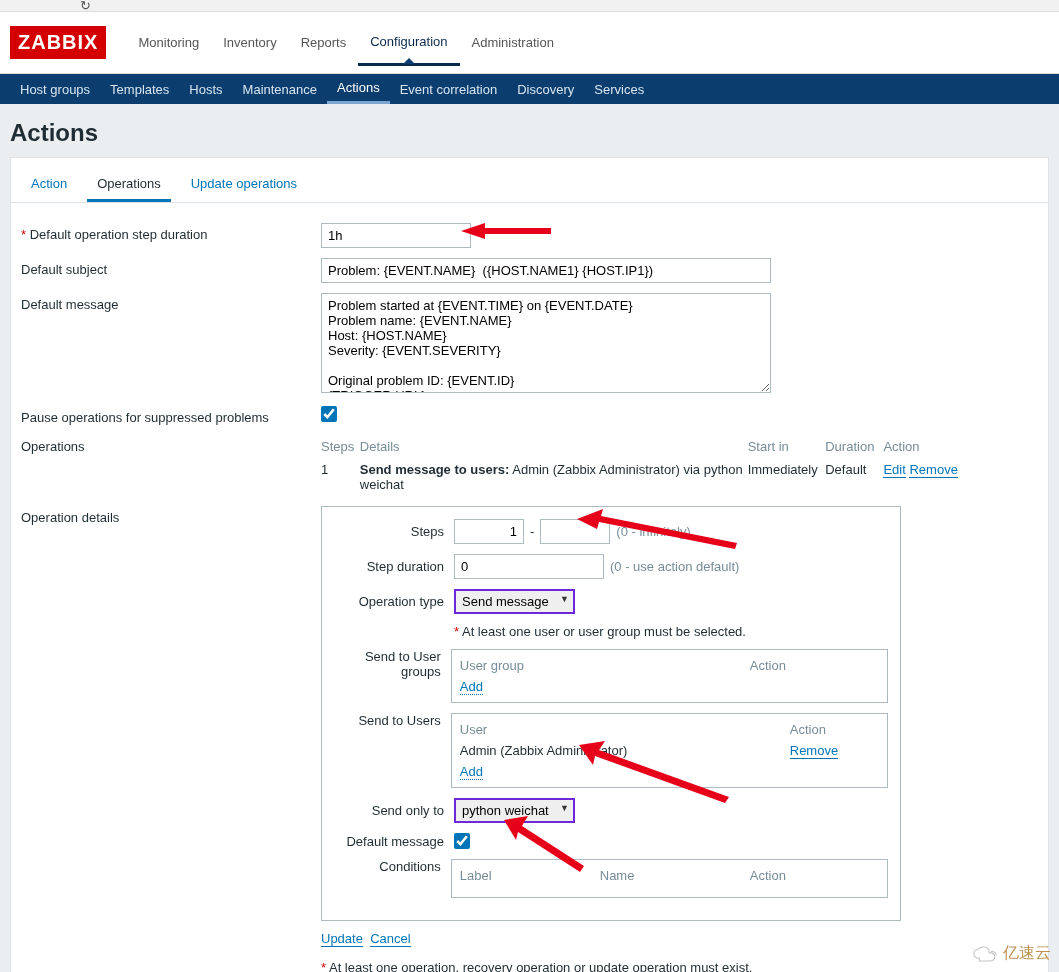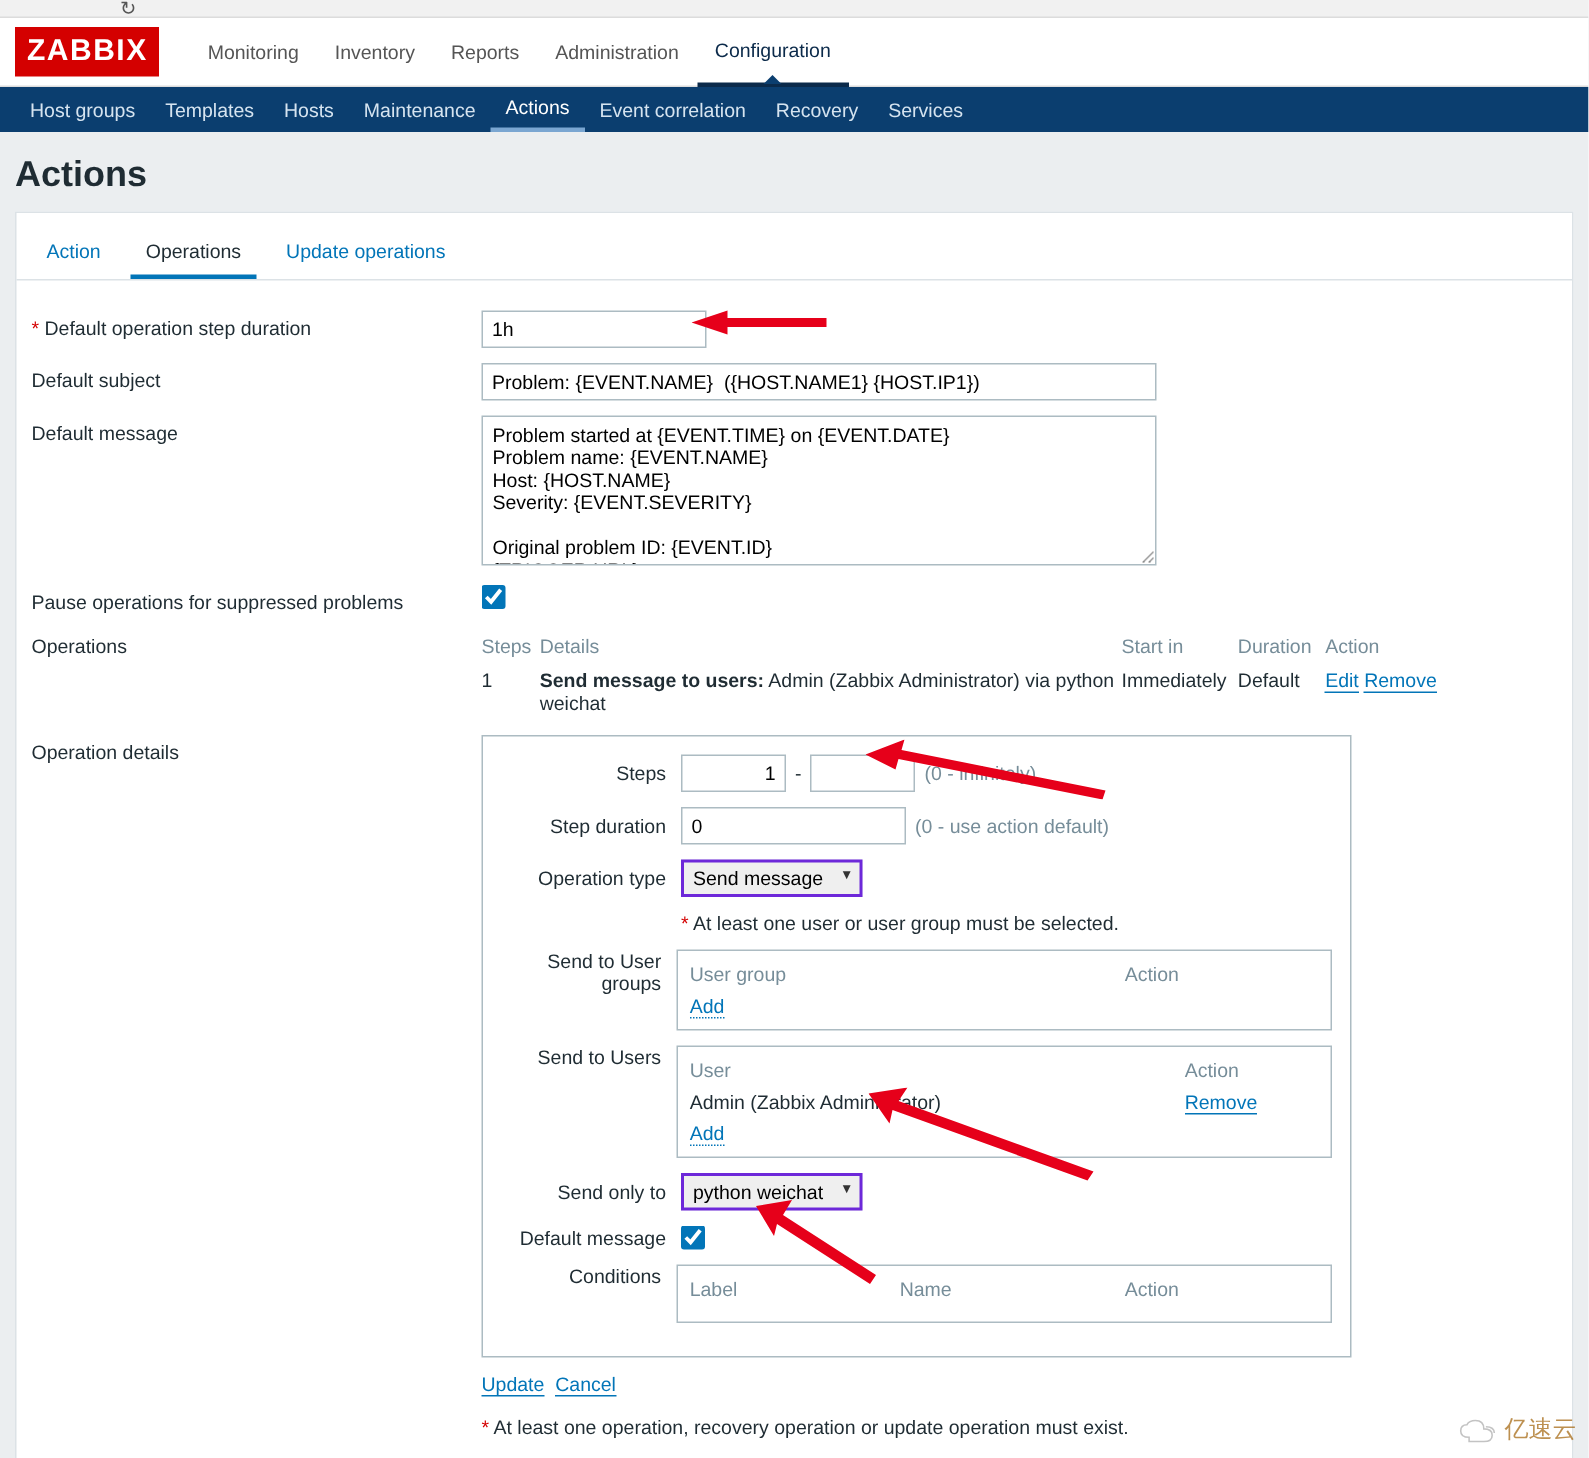--- a/index.html
+++ b/index.html
@@ -1,19 +1,19 @@
 <!DOCTYPE html>
 <html><head>
 <meta charset="utf-8">
 <style>
 * { box-sizing: border-box; margin: 0; padding: 0; }
 body { font-family: Arial, Helvetica, sans-serif; font-size: 13px; color: #1f2c33; background: #ebeef0; }
 .browser-bar { height: 12px; background: #f1f1f1; border-bottom: 1px solid #dcdcdc; position: relative; }
 .reload-icon { position: absolute; left: 80px; top: -2px; width: 14px; height: 14px; color: #555; }
-.topnav { background: #fff; display: flex; align-items: center; padding: 0 10px; height: 46px; border-bottom: 1px solid #ddd; }
+.topnav { background: #fff; display: flex; align-items: center; padding: 0 10px; height: 62px; border-bottom: 1px solid #ddd; }
 .logo { background: #d40000; color: #fff; font-weight: bold; font-size: 20px; padding: 5px 8px; letter-spacing: 1px; margin-right: 20px; font-family: Arial; }
 .topnav-item { color: #555; padding: 0 12px; height: 46px; display: flex; align-items: center; cursor: pointer; position: relative; }
 .topnav-item.active { color: #0b2a4a; font-weight: normal; border-bottom: 3px solid #0b2a4a; }
 .topnav-item.active::after { content: ''; position: absolute; bottom: -1px; left: 50%; transform: translateX(-50%); border-left: 6px solid transparent; border-right: 6px solid transparent; border-bottom: 6px solid #0b3e6f; }
 .subnav { background: #0b3e6f; color: #fff; display: flex; padding: 0 10px; height: 30px; align-items: center; }
 .subnav-item { padding: 0 10px; height: 30px; display: flex; align-items: center; cursor: pointer; color: #d6e4f0; }
 .subnav-item.active { color: #fff; border-bottom: 3px solid #7aa6d1; }
 .page-title { font-size: 24px; color: #1f2c33; padding: 15px 10px 10px 10px; }
 .content-panel { background: #fff; margin: 0 10px 10px 10px; border: 1px solid #dce2e6; }
 .tabs { display: flex; padding: 10px 10px 0 10px; border-bottom: 1px solid #dce2e6; }
@@ -65,32 +65,32 @@
 
 <div class="browser-bar">
   <span class="reload-icon">↻</span>
 </div>
 
 <div class="topnav">
   <div class="logo">ZABBIX</div>
   <div class="topnav-item">Monitoring</div>
   <div class="topnav-item">Inventory</div>
   <div class="topnav-item">Reports</div>
+  <div class="topnav-item active">Configuration</div>
   <div class="topnav-item">Administration</div>
-  <div class="topnav-item active">Configuration</div>
 </div>
 
 <div class="subnav">
   <div class="subnav-item">Host groups</div>
   <div class="subnav-item">Templates</div>
   <div class="subnav-item">Hosts</div>
   <div class="subnav-item">Maintenance</div>
   <div class="subnav-item active">Actions</div>
   <div class="subnav-item">Event correlation</div>
-  <div class="subnav-item">Recovery</div>
+  <div class="subnav-item">Discovery</div>
   <div class="subnav-item">Services</div>
 </div>
 
 <h1 class="page-title">Actions</h1>
 
 <div class="content-panel">
   <div class="tabs">
     <div class="tab">Action</div>
     <div class="tab active">Operations</div>
     <div class="tab">Update operations</div>

